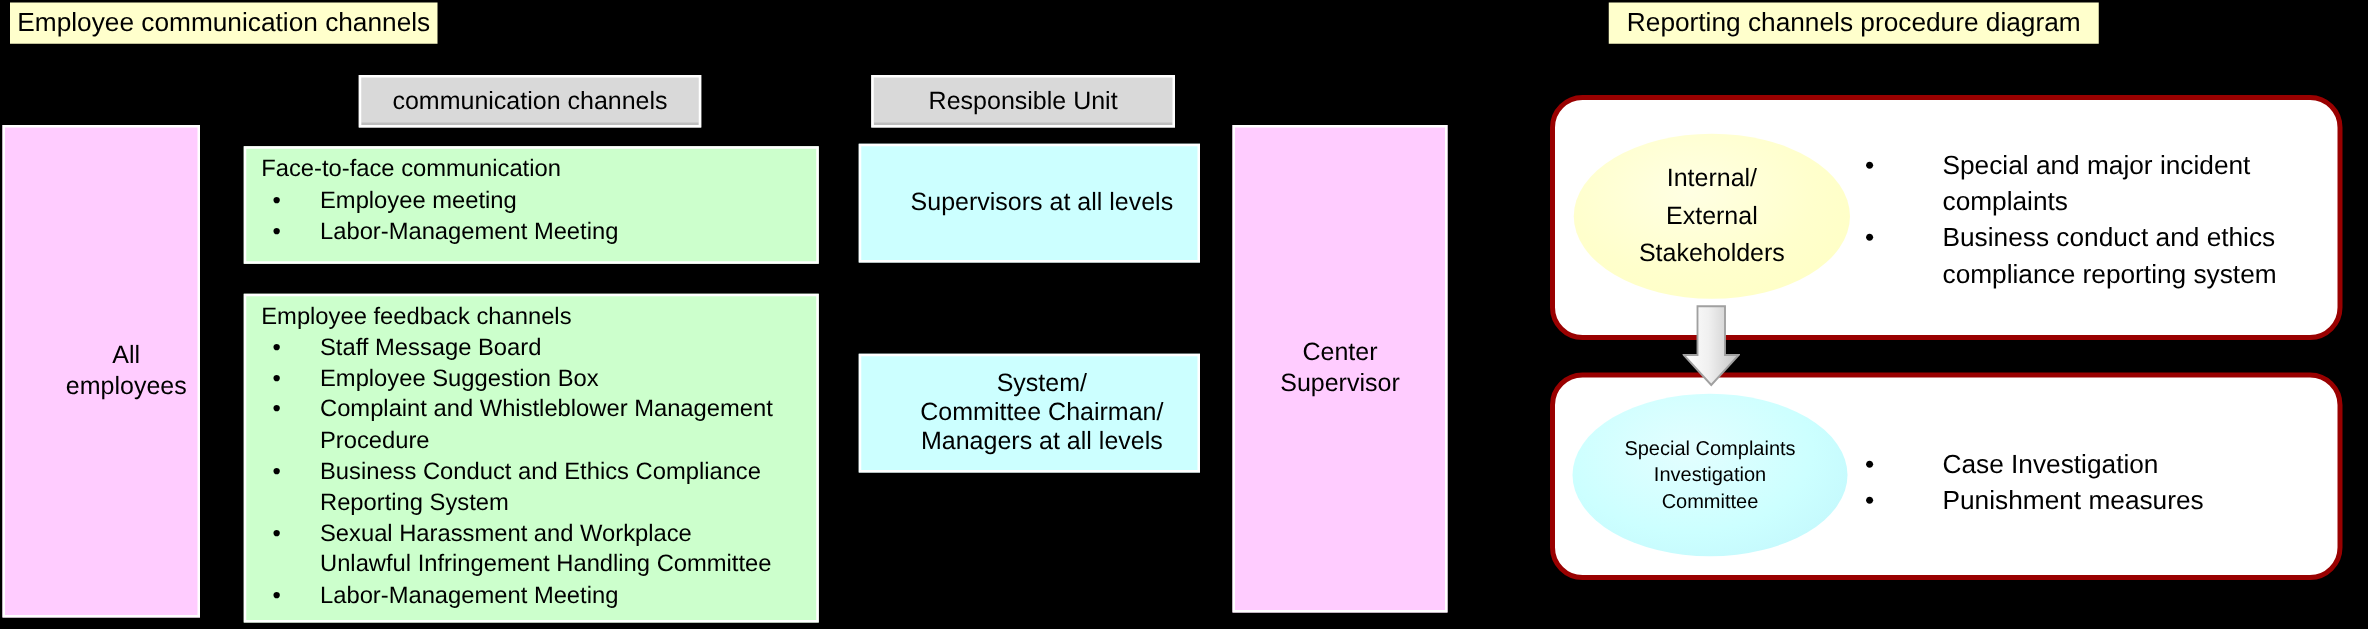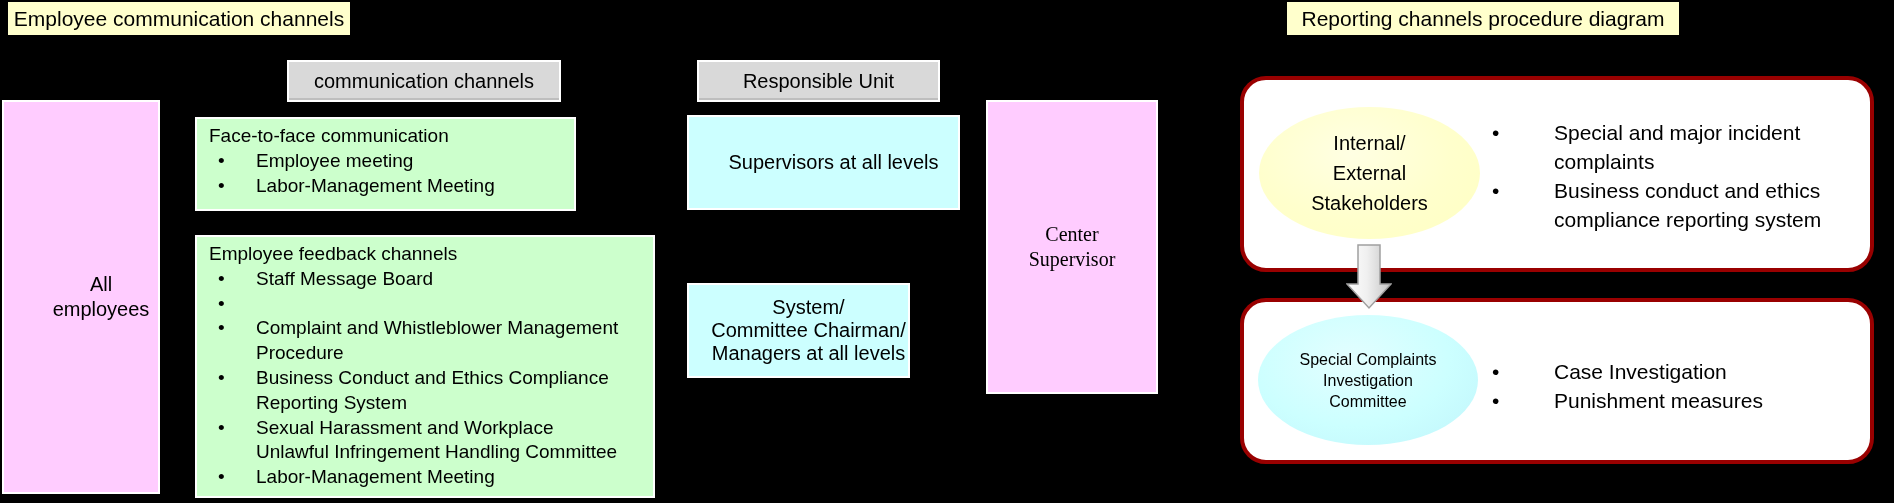--- a/index.html
+++ b/index.html
@@ -81,21 +81,21 @@
 
   <div class="abs section-title" style="left:8px;top:2px;width:342px;">Employee communication channels</div>
 
   <div class="abs col-header" style="left:287px;top:60px;width:274px;height:42px;">communication channels</div>
 
   <div class="abs col-header" style="left:697px;top:60px;width:243px;height:42px;">Responsible Unit</div>
 
   <div class="abs pastel pink" style="left:2px;top:100px;width:158px;height:394px;padding-left:40px;">All
 employees</div>
 
-  <div class="abs green" style="left:195px;top:117px;width:381px;height:94px;">
+  <div class="abs green" style="left:195px;top:117px;width:460px;height:94px;">
     <div class="green-header">Face-to-face communication</div>
     <div>
         <div class="bullet-row">
           <span class="bullet-marker">•</span>
           <span class="bullet-text">Employee meeting</span>
         </div>
         <div class="bullet-row">
           <span class="bullet-marker">•</span>
           <span class="bullet-text">Labor-Management Meeting</span>
         </div>
@@ -104,20 +104,21 @@
 
   <div class="abs green" style="left:195px;top:235px;width:460px;height:263px;">
     <div class="green-header">Employee feedback channels</div>
     <div>
         <div class="bullet-row">
           <span class="bullet-marker">•</span>
           <span class="bullet-text">Staff Message Board</span>
         </div>
         <div class="bullet-row">
           <span class="bullet-marker">•</span>
+          <span class="bullet-text">Employee Suggestion Box</span>
         </div>
         <div class="bullet-row">
           <span class="bullet-marker">•</span>
           <span class="bullet-text">Complaint and Whistleblower Management
 Procedure</span>
         </div>
         <div class="bullet-row">
           <span class="bullet-marker">•</span>
           <span class="bullet-text">Business Conduct and Ethics Compliance
 Reporting System</span>
@@ -129,25 +130,25 @@
         </div>
         <div class="bullet-row">
           <span class="bullet-marker">•</span>
           <span class="bullet-text">Labor-Management Meeting</span>
         </div>
       </div>
   </div>
 
   <div class="abs pastel cyan" style="left:687px;top:115px;width:273px;height:95px;">Supervisors at all levels</div>
 
-  <div class="abs pastel cyan" style="left:687px;top:283px;width:223px;height:95px;">System/
+  <div class="abs pastel cyan" style="left:687px;top:283px;width:273px;height:95px;">System/
 Committee Chairman/
 Managers at all levels</div>
 
-  <div class="abs pastel pink" style="left:986px;top:100px;width:172px;height:294px;font-family:Liberation Serif, serif;">Center
+  <div class="abs pastel pink" style="left:986px;top:100px;width:172px;height:390px;">Center
 Supervisor</div>
 
   <div class="abs section-title" style="left:1287px;top:2px;width:392px;">Reporting channels procedure diagram</div>
 
   <div class="abs stage-box" style="left:1240px;top:76px;width:634px;height:196px;"></div>
 
   <div class="abs ellipse ellipse-yellow" style="left:1259px;top:107px;width:221px;height:132px;">Internal/
 External
 Stakeholders</div>
 

